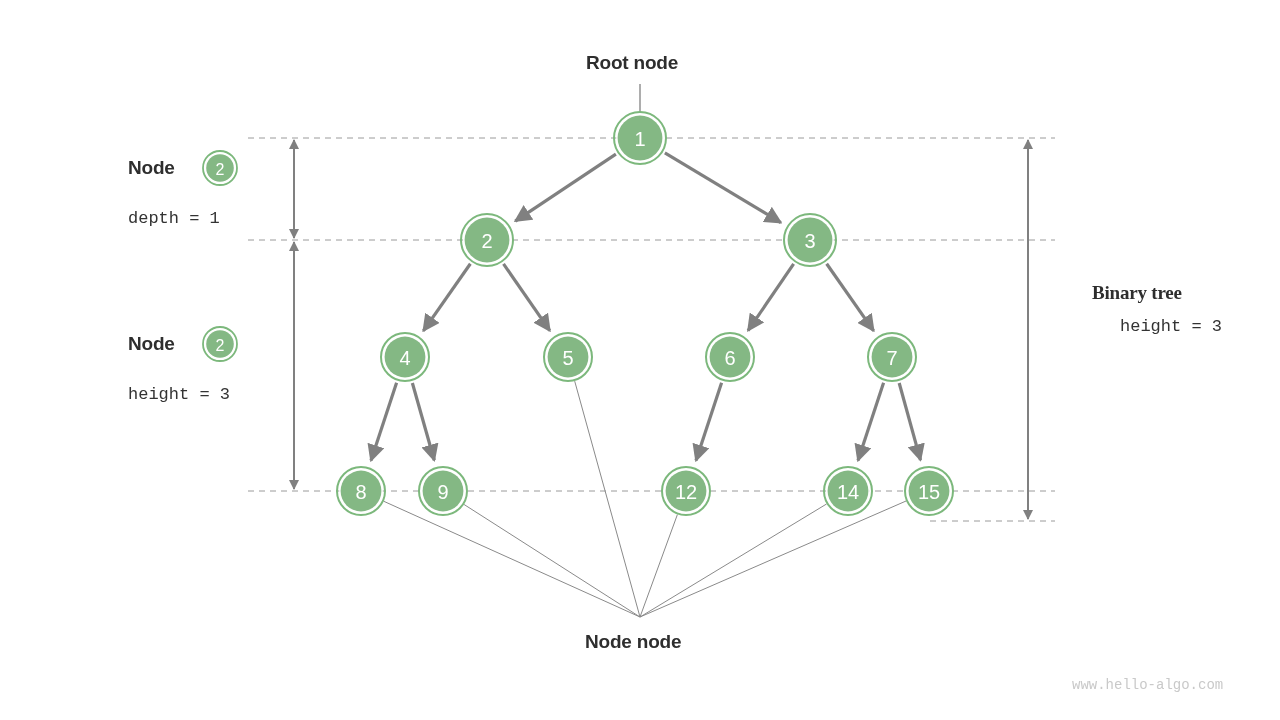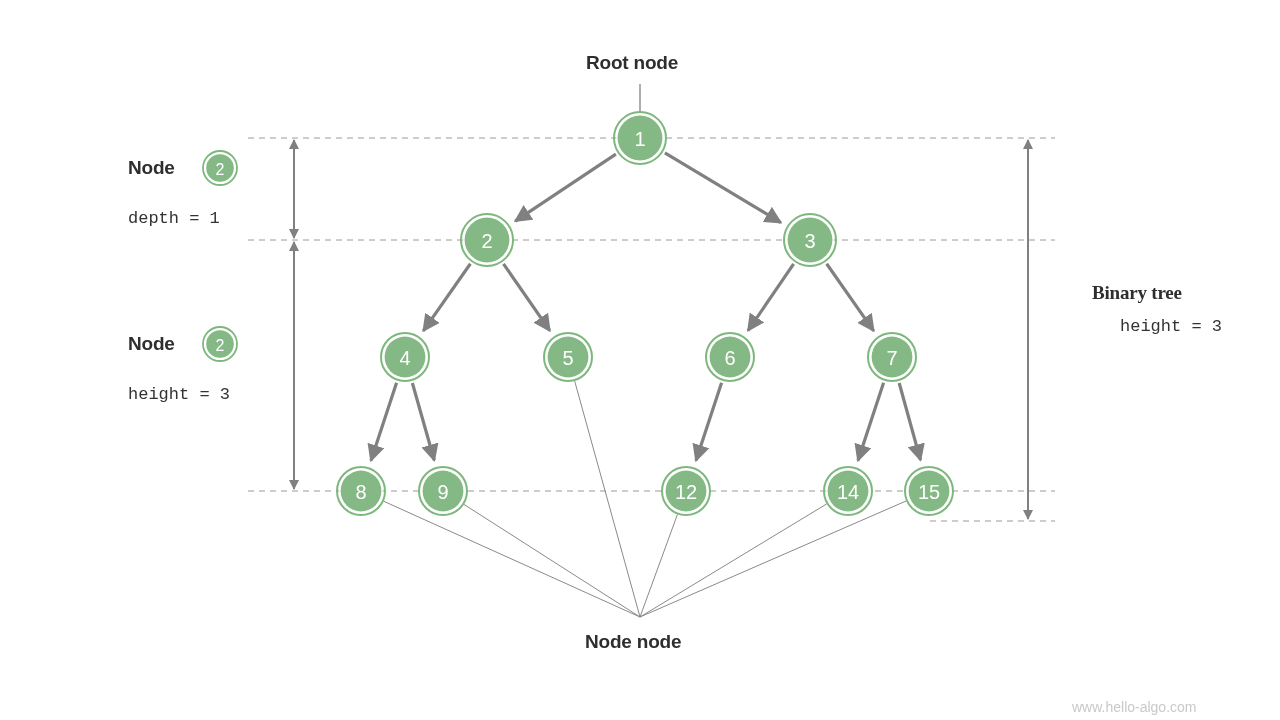--- a/index.html
+++ b/index.html
@@ -51,25 +51,24 @@
   .label-mono {
     position: absolute;
     font-family: "Liberation Mono", "DejaVu Sans Mono", monospace;
     font-size: 17px;
     color: #333333;
     white-space: nowrap;
     text-align: right;
   }
   .watermark {
     position: absolute;
-    font-family: Liberation Sans, sans-serif;
+    font-family: Liberation Mono, monospace;
     font-size: 14px;
     color: #c9c9c9;
     white-space: nowrap;
-    margin-top: 22px;
   }
 </style>
 </head>
 <body>
 
 <div id="canvas">
 
   <svg id="diagram" viewBox="0 0 1280 720" xmlns="http://www.w3.org/2000/svg">
     <defs>
       <marker id="arrow-edge" viewBox="0 0 10 10" refX="9" refY="5" markerWidth="5.5" markerHeight="5.5" orient="auto-start-reverse">

